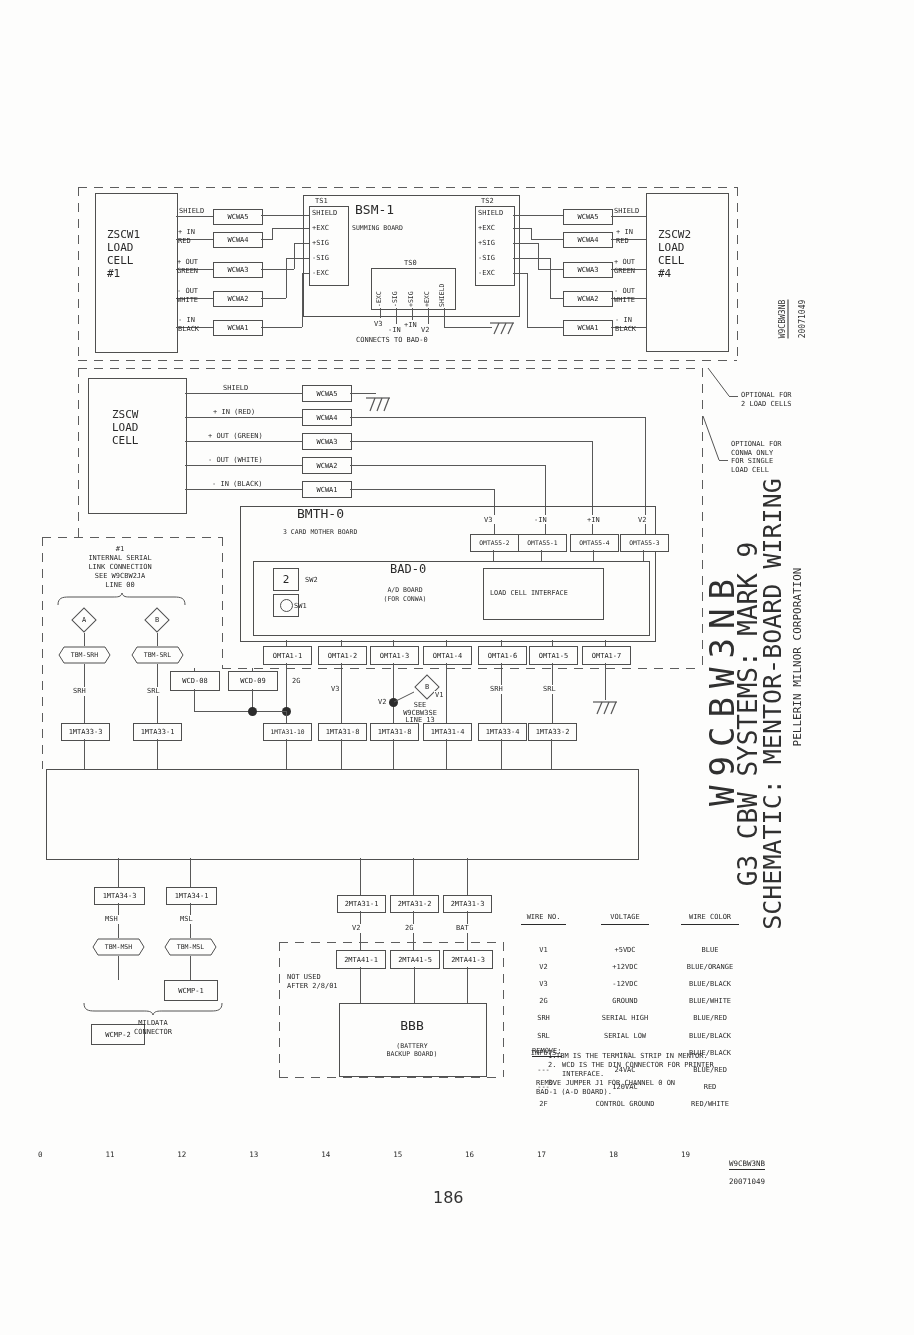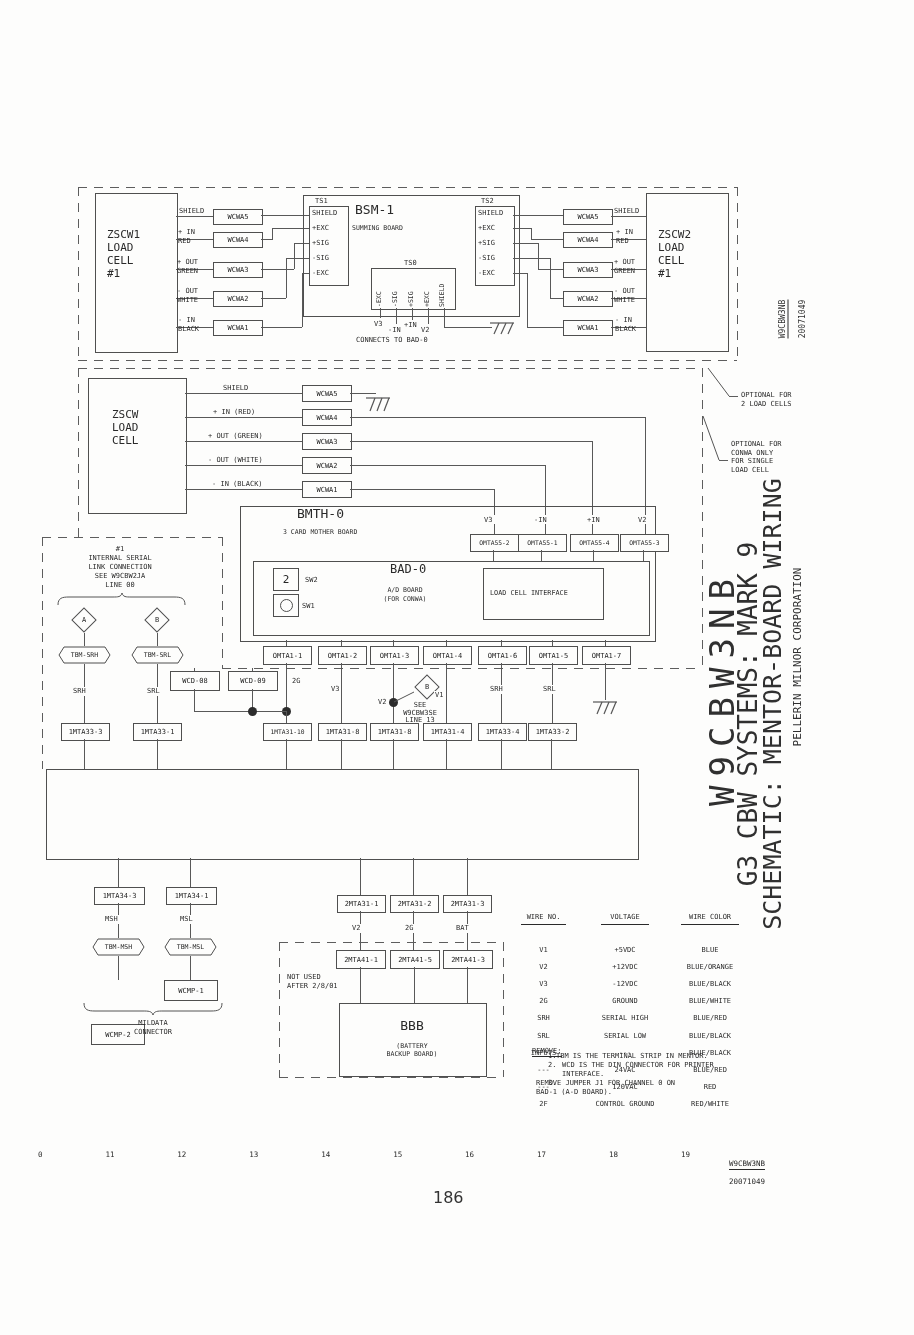--- a/index.html
+++ b/index.html
@@ -155,21 +155,21 @@
 GREEN</div>
   <div class="t" style="left:614px;top:287px">- OUT
 WHITE</div>
   <div class="t" style="left:615px;top:316px">- IN
 BLACK</div>
 
   <div class="fr" style="left:646px;top:193px;width:81px;height:157px"></div>
   <div class="t" style="left:658px;top:228px;font-size:11px;line-height:13px">ZSCW2
 LOAD
 CELL
-#1</div>
+#4</div>
 
   <div class="rot" style="left:752px;top:308px;width:53px;height:22px;font-size:8px;line-height:10px">
     <span class="u">W9CBW3NB</span><br>
     <span>20071049</span>
   </div>
 
   <i class="dh" style="left:78px;top:368px;width:624px"></i>
   <i class="dv" style="left:78px;top:368px;height:169px"></i>
   <i class="dv" style="left:702px;top:368px;height:300px"></i>
   <i class="dh" style="left:222px;top:668px;width:480px"></i>
@@ -251,21 +251,21 @@
   <i class="vl" style="left:643px;top:550px;height:11px"></i>
 
   <div class="frt" style="left:253px;top:561px;width:395px;height:73px"></div>
   <div class="frt" style="left:273px;top:568px;width:24px;height:21px;display:flex;align-items:center;justify-content:center">
     <span style="font-size:11px">2</span>
   </div>
   <div class="t" style="left:305px;top:576px">SW2</div>
   <div class="frt" style="left:273px;top:594px;width:24px;height:21px;display:flex;align-items:center;justify-content:center">
     <span style="display:block;width:11px;height:11px;border:1px solid #4f4f4f;border-radius:50%"></span>
   </div>
-  <div class="t" style="left:302px;top:602px">SW1</div>
+  <div class="t" style="left:294px;top:602px">SW1</div>
   <div class="t" style="left:390px;top:565px;font-size:12px">BAD-0</div>
   <div class="t c" style="left:375px;top:586px;width:60px;font-size:6.5px">A/D BOARD
 (FOR CONWA)</div>
   <div class="frt" style="left:483px;top:568px;width:119px;height:50px"></div>
   <div class="t" style="left:490px;top:589px;font-size:6.8px">LOAD CELL INTERFACE</div>
 
   <i class="vl" style="left:286px;top:640px;height:6px"></i>
     <i class="vl" style="left:341px;top:640px;height:6px"></i>
   <i class="vl" style="left:393px;top:640px;height:6px"></i>
     <i class="vl" style="left:446px;top:640px;height:6px"></i>

